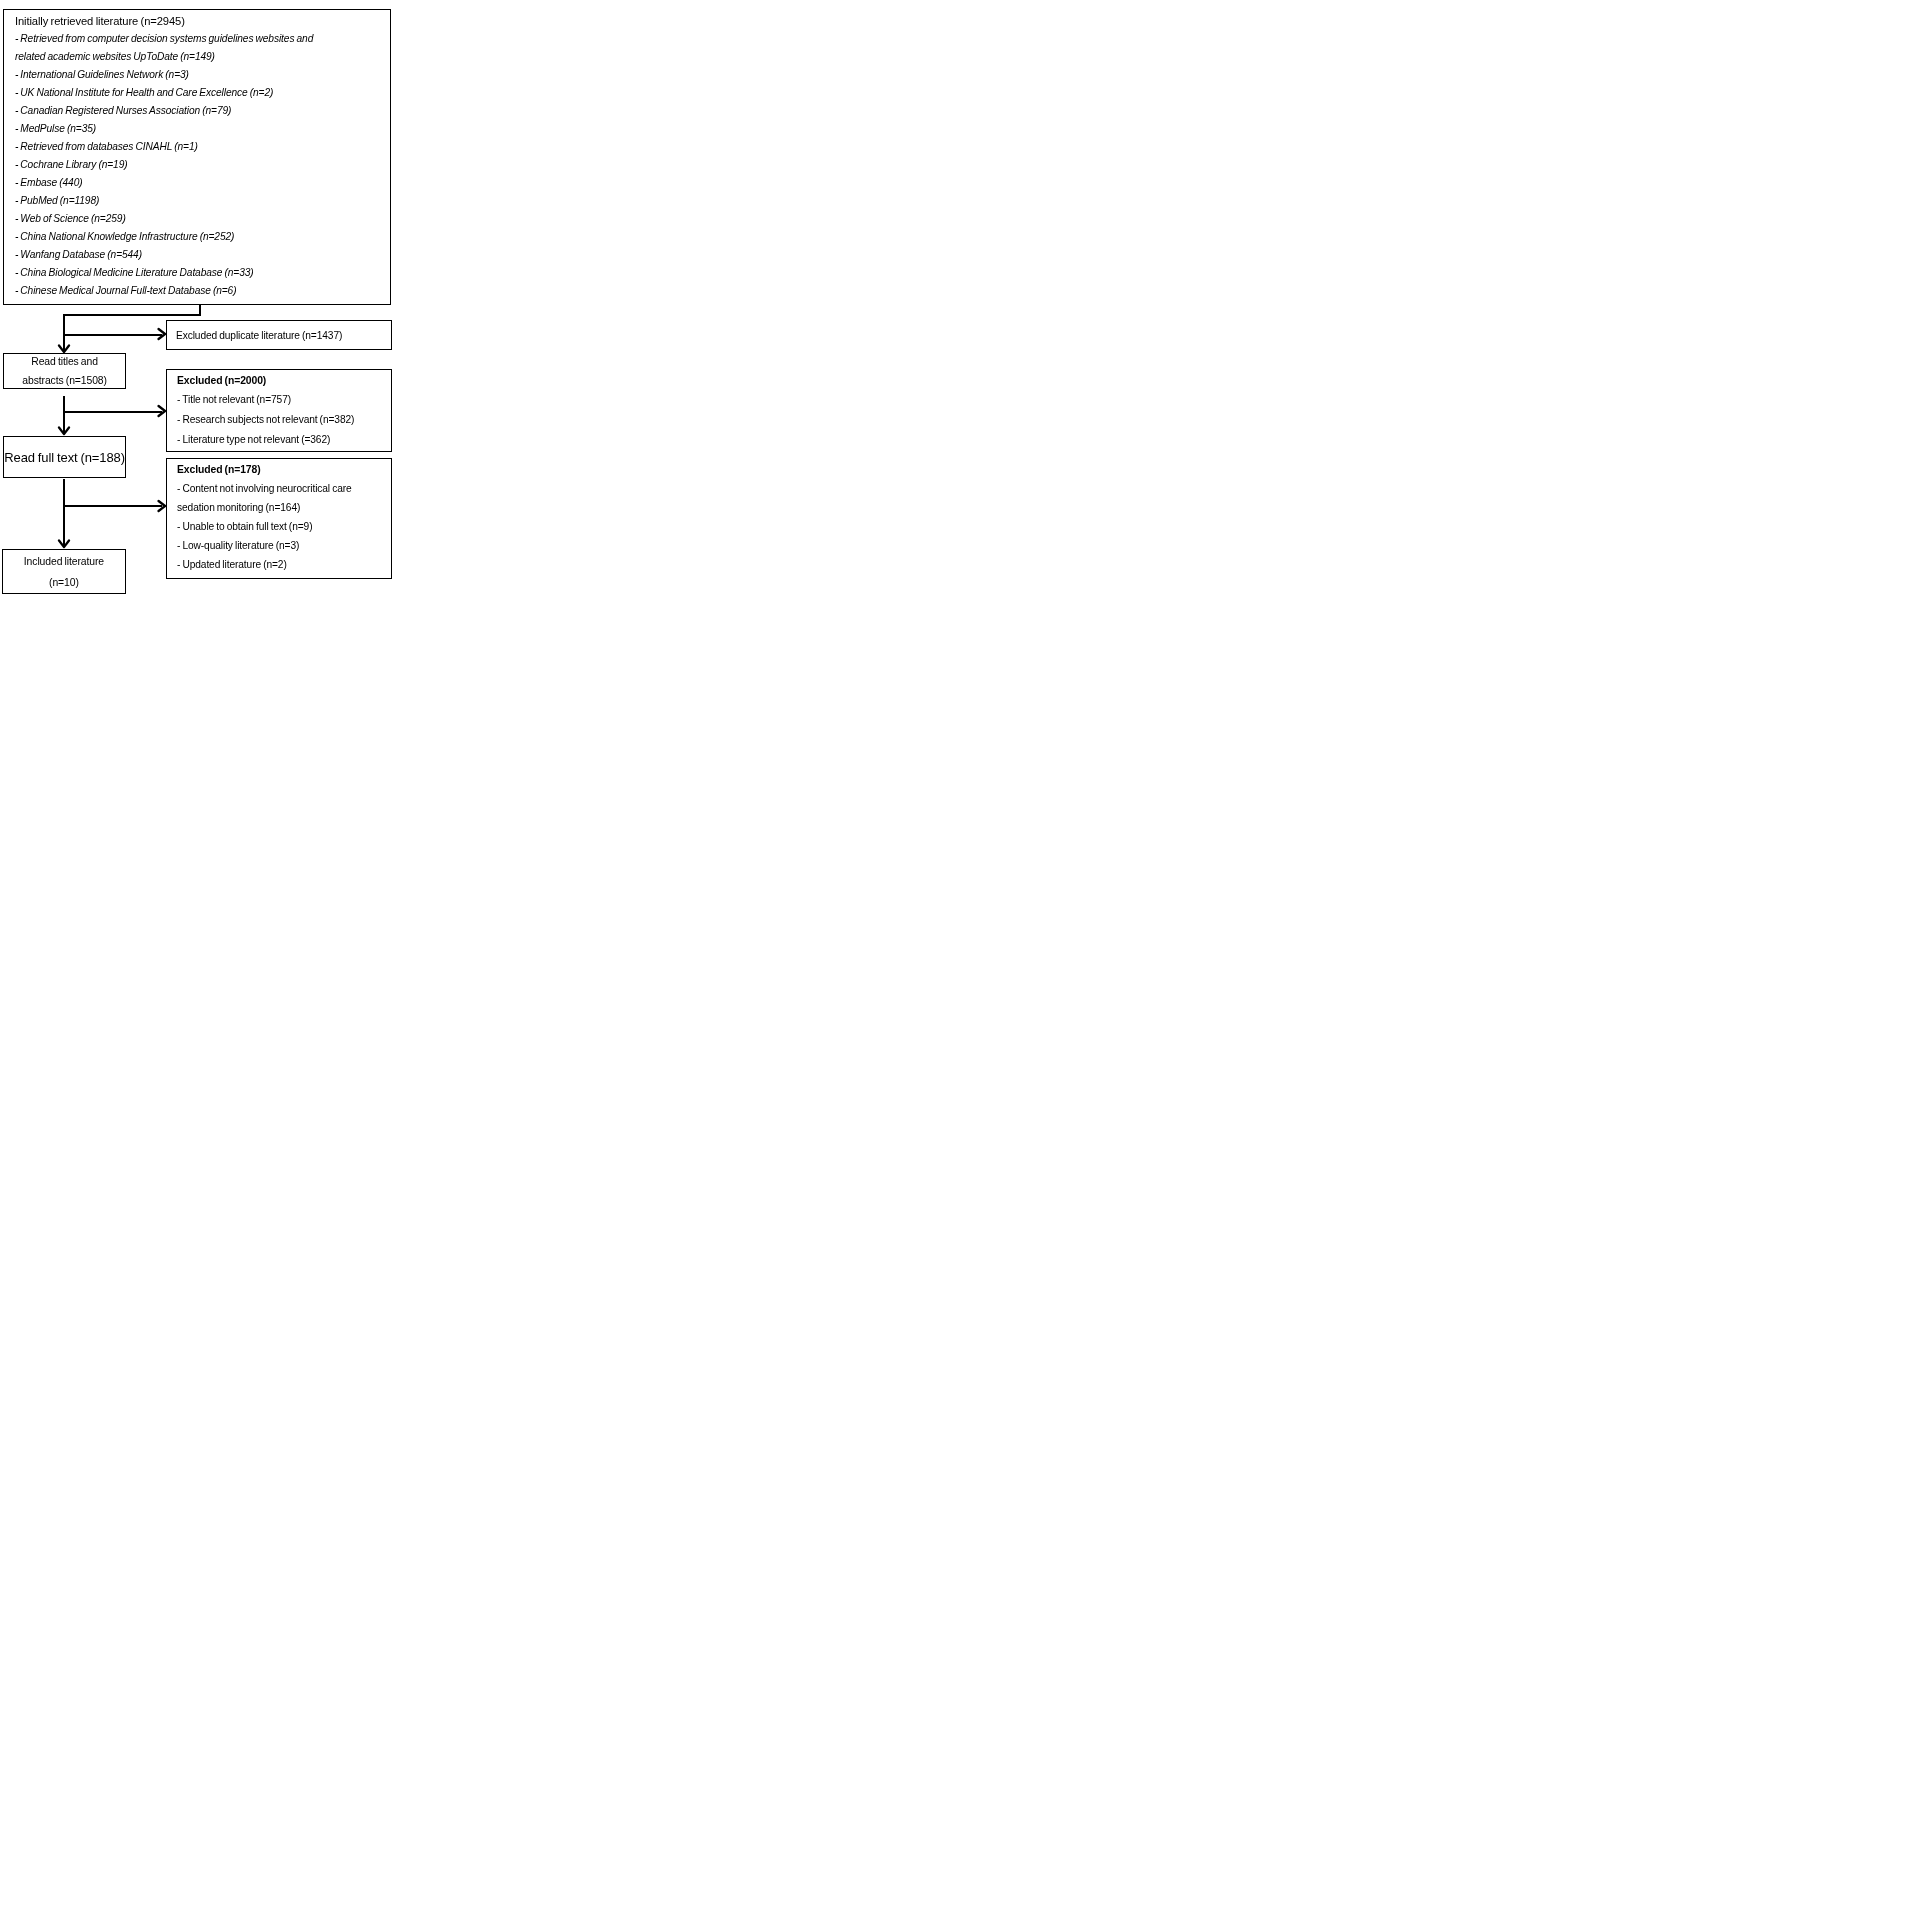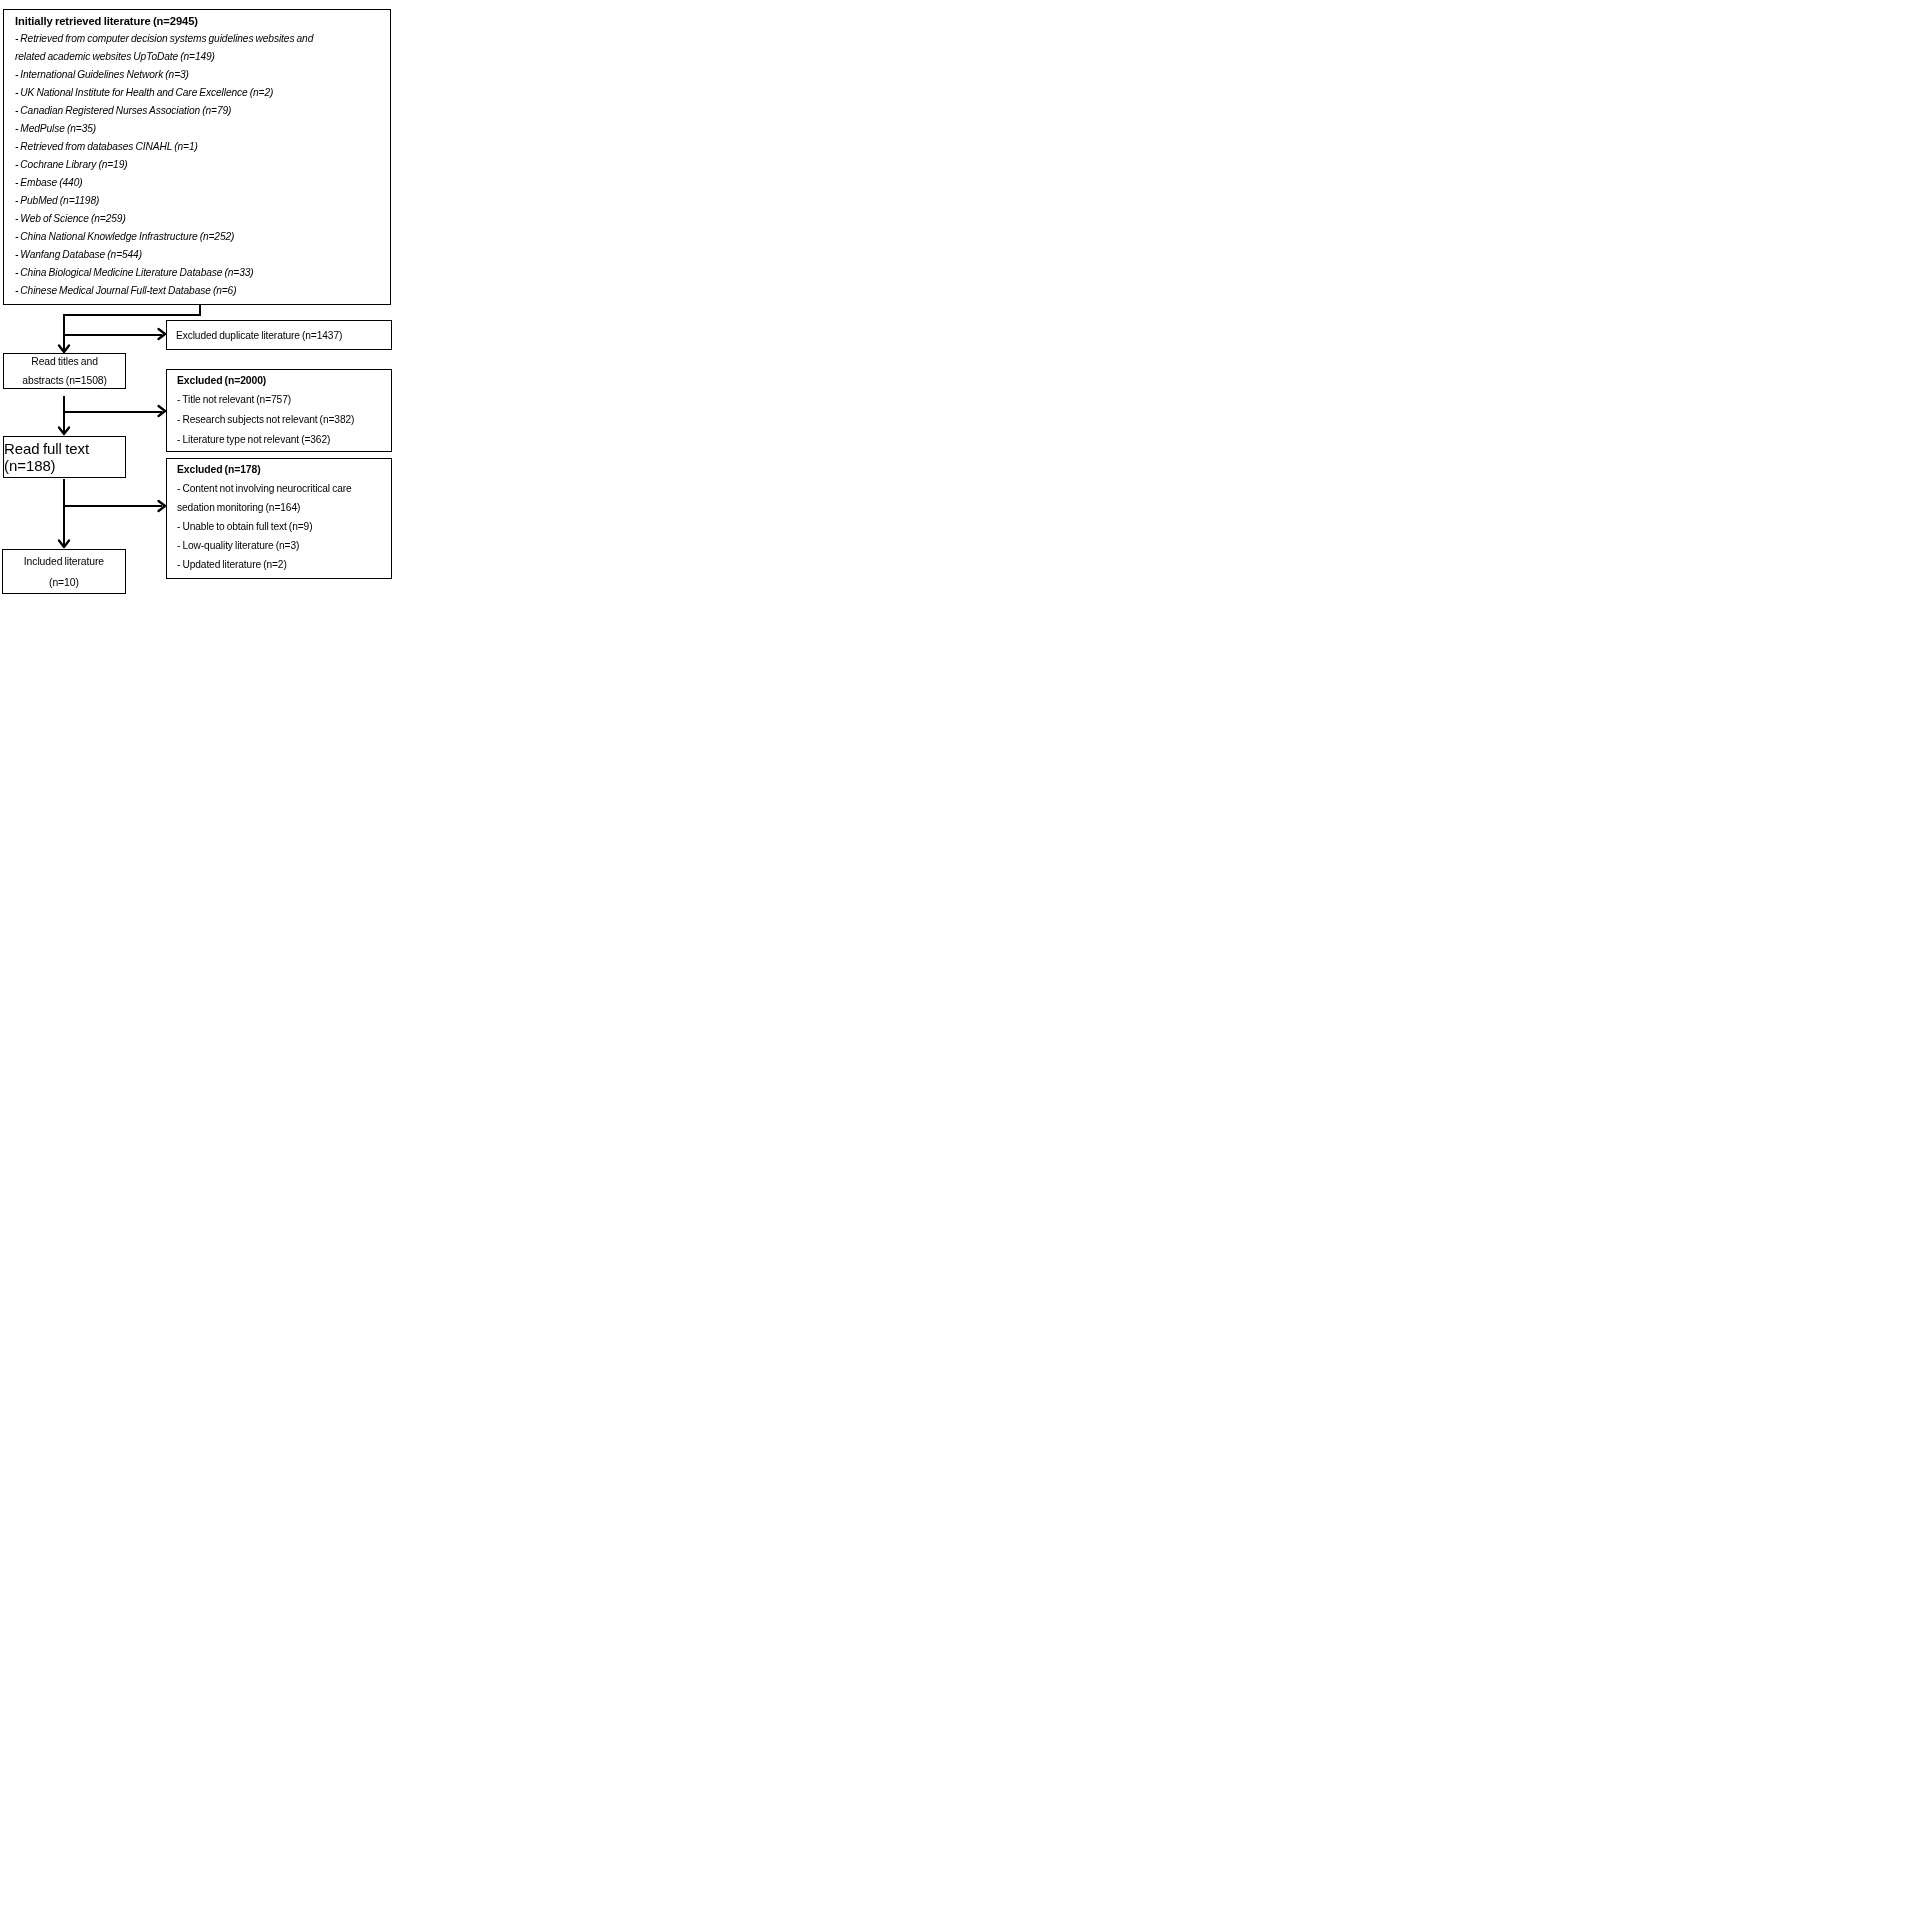--- a/index.html
+++ b/index.html
@@ -27,21 +27,21 @@
     background:#000000;
   }
   .arrow{
     position:absolute;
   }
   .top-box{
     left:3.1px; top:9.2px; width:388px; height:296px;
     padding:1.5px 7px 0 10.8px;
   }
   .top-box .bigtitle{
-    font-size:11.2px; font-weight:700; line-height:18px; white-space:nowrap;
+    font-size:11.2px; font-weight:400; line-height:18px; white-space:nowrap;
   }
   .top-box .item{
     font-size:10.2px; line-height:18px; white-space:nowrap;font-style:italic;
   }
   .dup-box{
     left:166px; top:320px; width:226px; height:30px;
     display:flex; align-items:center;
     padding-left:9px;
     font-size:10.2px;
   }
@@ -58,22 +58,22 @@
   }
   .excl-box .excl-item{
     font-size:10.2px; white-space:nowrap;
   }
   .excl-1320{
     left:166px; top:369px; width:226px; height:83px;
   }
   .excl-1320 .row{line-height:19.6px;}
   .read-full-box{
     left:3.1px; top:436px; width:123px; height:42px;
-    display:flex; align-items:center; justify-content:flex-start;
-    font-size:15px;
+    display:flex; align-items:center; justify-content:center;
+    font-size:13px;
   }
   .excl-178{
     left:166px; top:458px; width:226px; height:121px;
   }
   .excl-178 .row{line-height:19px;}
   .included-box{
     left:1.9px; top:549px; width:124px; height:45px;
     display:flex; flex-direction:column; align-items:center; justify-content:center;
     text-align:center; font-size:10.4px; line-height:21px;
   }

